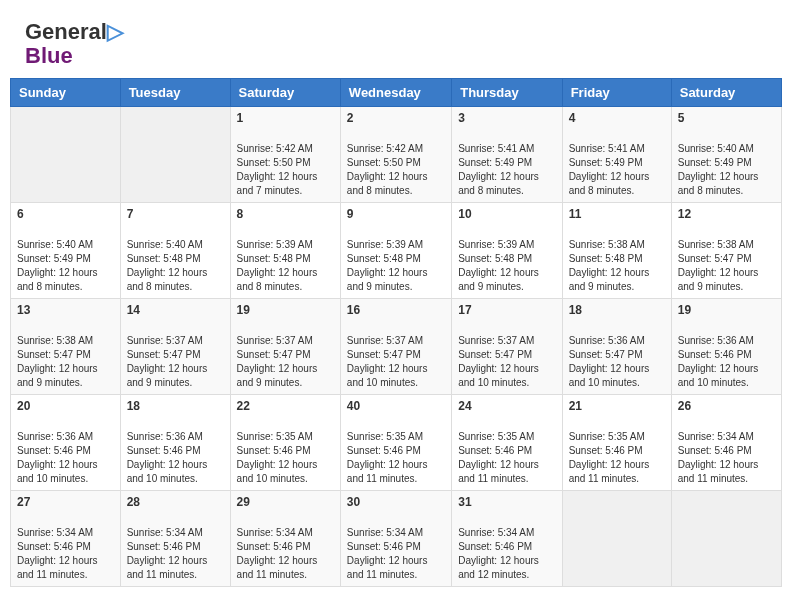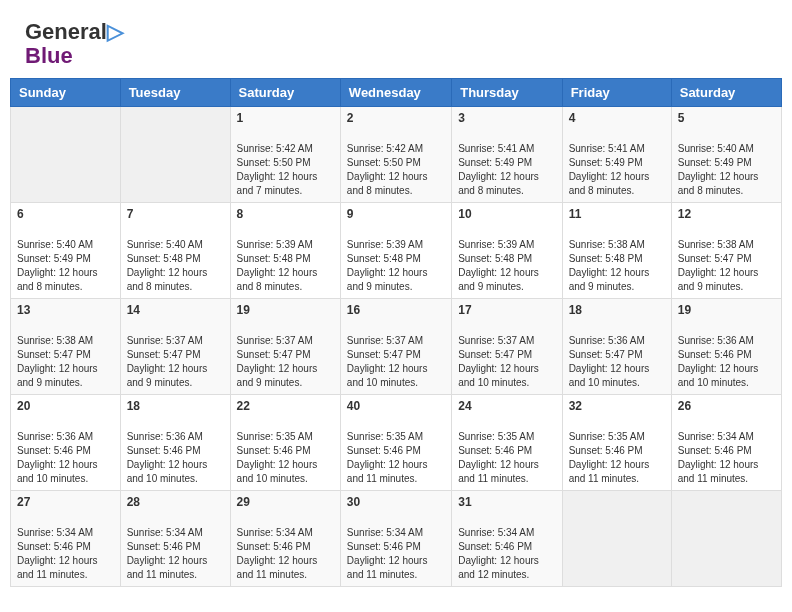--- a/index.html
+++ b/index.html
@@ -255,21 +255,21 @@
 Sunset: 5:46 PM
 Daylight: 12 hours and 11 minutes.</div>
         </td>
         <td>
           <span class="day-number">24</span>
           <div class="day-info" style="white-space: pre-line;">Sunrise: 5:35 AM
 Sunset: 5:46 PM
 Daylight: 12 hours and 11 minutes.</div>
         </td>
         <td>
-          <span class="day-number">32</span>
+          <span class="day-number">21</span>
           <div class="day-info" style="white-space: pre-line;">Sunrise: 5:35 AM
 Sunset: 5:46 PM
 Daylight: 12 hours and 11 minutes.</div>
         </td>
         <td>
           <span class="day-number">26</span>
           <div class="day-info" style="white-space: pre-line;">Sunrise: 5:34 AM
 Sunset: 5:46 PM
 Daylight: 12 hours and 11 minutes.</div>
         </td>

